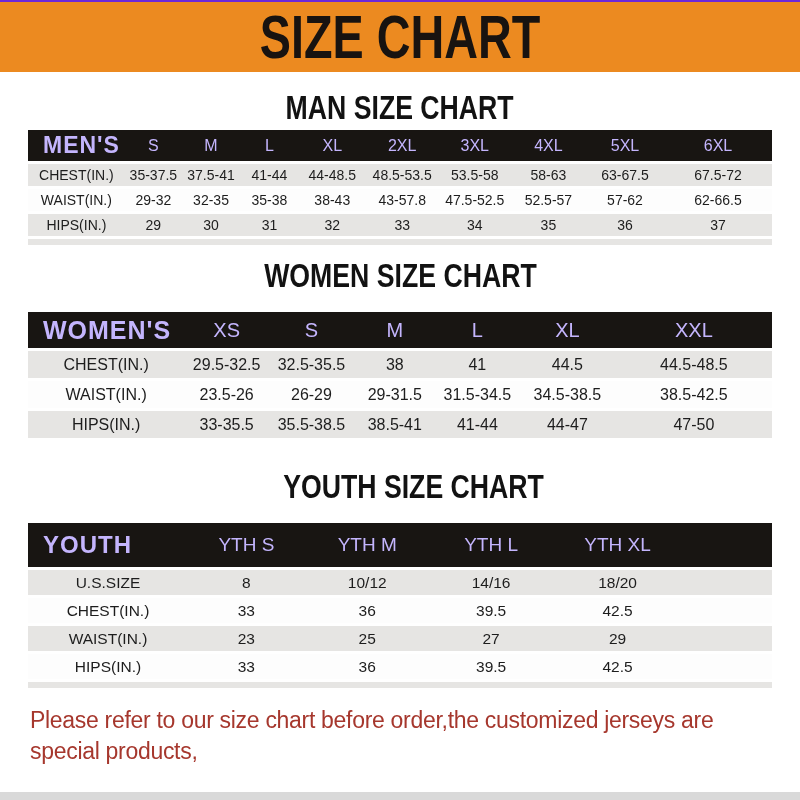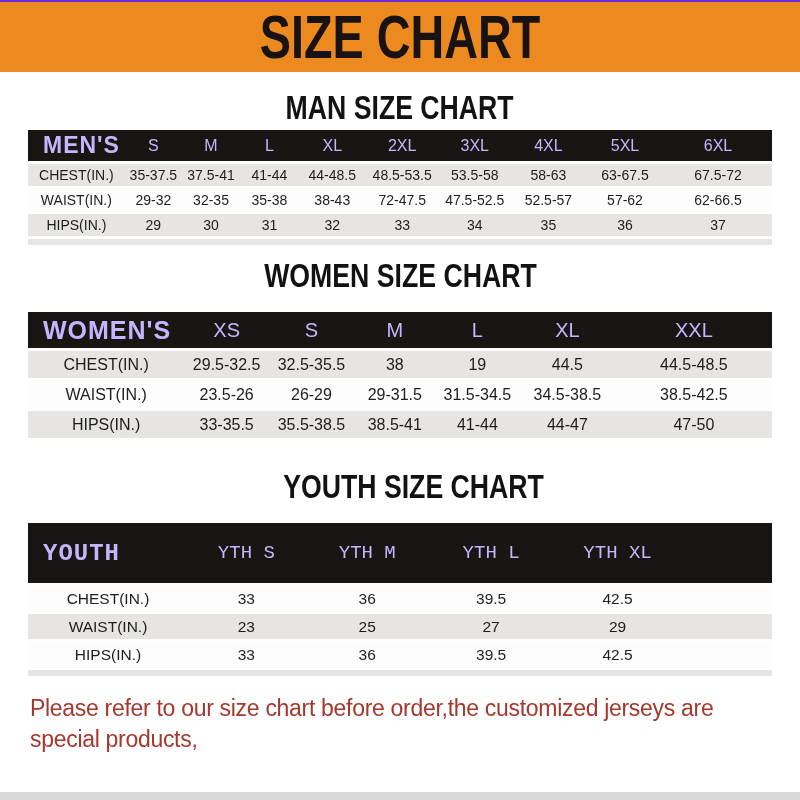--- a/index.html
+++ b/index.html
@@ -56,21 +56,21 @@
   table.chart tfoot td{background:var(--row-gray,#E6E5E3);height:6px;padding:0;}
   
   .men thead th{height:31px;font-size:16px;}
   .men thead th.lbl{font-size:23px;}
   .men td{height:22px;font-size:14px;}
   
   .women thead th{height:36px;font-size:20px;}
   .women thead th.lbl{font-size:25px;}
   .women td{height:27px;font-size:16px;}
   
-  .youth thead th{height:60px;font-size:19px;font-family:Liberation Mono, monospace;}
+  .youth thead th{height:44px;font-size:19px;}
   .youth thead th.lbl{font-size:24px;letter-spacing:2px;}
   .youth td{height:25px;font-size:15.5px;}
   
   .note{
     margin:14px 12px 0 30px;
     font-size:23px;line-height:1.33;
     color:var(--note-red,#A6372D);
     letter-spacing:-0.3px;
   }
   
@@ -127,21 +127,21 @@
         <td>58-63</td>
         <td>63-67.5</td>
         <td>67.5-72</td>
       </tr>
       <tr class="white">
         <td>WAIST(IN.)</td>
         <td>29-32</td>
         <td>32-35</td>
         <td>35-38</td>
         <td>38-43</td>
-        <td>72-47.5</td>
+        <td>43-57.8</td>
         <td>47.5-52.5</td>
         <td>52.5-57</td>
         <td>57-62</td>
         <td>62-66.5</td>
       </tr>
       <tr class="gray">
         <td>HIPS(IN.)</td>
         <td>29</td>
         <td>30</td>
         <td>31</td>
@@ -182,21 +182,21 @@
         <th class="">XL</th>
         <th class="">XXL</th>
       </tr>
     </thead>
     <tbody>
       <tr class="gray">
         <td>CHEST(IN.)</td>
         <td>29.5-32.5</td>
         <td>32.5-35.5</td>
         <td>38</td>
-        <td>19</td>
+        <td>41</td>
         <td>44.5</td>
         <td>44.5-48.5</td>
       </tr>
       <tr class="white">
         <td>WAIST(IN.)</td>
         <td>23.5-26</td>
         <td>26-29</td>
         <td>29-31.5</td>
         <td>31.5-34.5</td>
         <td>34.5-38.5</td>
@@ -229,20 +229,28 @@
       <tr>
         <th class="lbl">YOUTH</th>
         <th class="">YTH S</th>
         <th class="">YTH M</th>
         <th class="">YTH L</th>
         <th class="">YTH XL</th>
         <th class=""></th>
       </tr>
     </thead>
     <tbody>
+      <tr class="gray">
+        <td>U.S.SIZE</td>
+        <td>8</td>
+        <td>10/12</td>
+        <td>14/16</td>
+        <td>18/20</td>
+        <td></td>
+      </tr>
       <tr class="white">
         <td>CHEST(IN.)</td>
         <td>33</td>
         <td>36</td>
         <td>39.5</td>
         <td>42.5</td>
         <td></td>
       </tr>
       <tr class="gray">
         <td>WAIST(IN.)</td>

